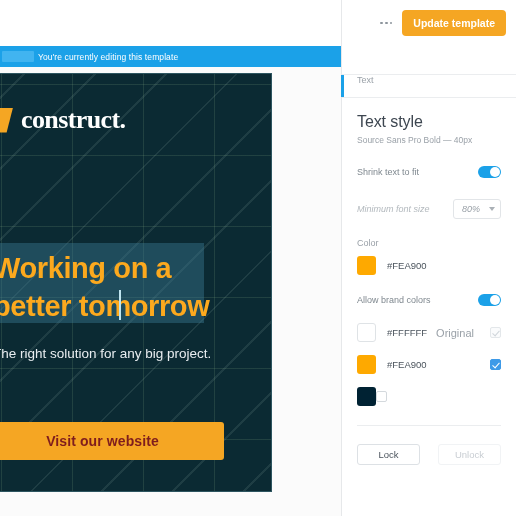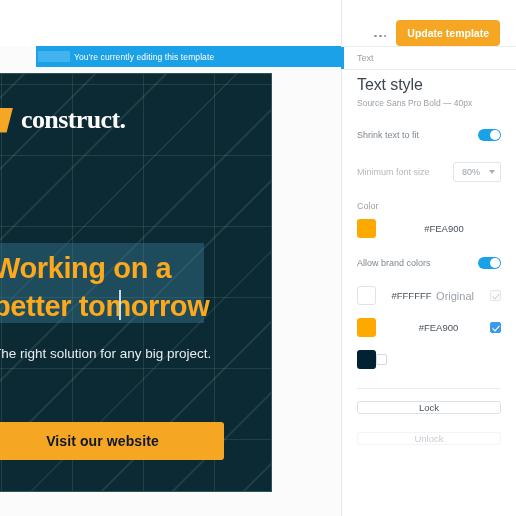--- a/index.html
+++ b/index.html
@@ -31,21 +31,20 @@
     background: #ffffff;
   }
 
   #editing-banner {
     position: absolute;
     left: 0; top: 46px;
     width: 341px; height: 21px;
     background: #1ba1e8;
     display: flex;
     align-items: center;
-    margin-left: 36px;
   }
   #editing-banner .banner-chip {
     width: 32px; height: 11px;
     margin-left: 2px;
     background: #41b4f0;
     border-radius: 1px;
     flex: 0 0 auto;
   }
   #editing-banner .banner-text {
     margin-left: 4px;
@@ -153,44 +152,44 @@
     top: 348px;
     width: 243px;
     height: 38px;
     background: #f5a623;
     border-radius: 3px;
     display: flex;
     align-items: center;
     justify-content: center;
   }
   #cta-button .cta-label {
-    color: #0f172a;
+    color: #7f1d1d;
     font-size: 14px;
     font-weight: bold;
     letter-spacing: 0.1px;
     text-align: center;
   }
 
   
   #side-panel {
     position: absolute;
     left: 341px; top: 0;
     width: 175px; height: 516px;
     background: #ffffff;
     border-left: 1px solid #e6e8ea;
     box-sizing: border-box;
   }
 
   #panel-header {
     position: relative;
     height: 46px;
     display: flex;
-    align-items: flex-end;
+    align-items: center;
     justify-content: flex-end;
-    padding-right: 16px;
+    padding-right: 10px;
     gap: 6px;
   }
   #dots-menu-button {
     width: 20px; height: 20px;
     display: flex;
     align-items: center;
     justify-content: center;
     gap: 2px;
     cursor: pointer;
   }
@@ -212,40 +211,41 @@
     font-family: "Liberation Sans", sans-serif;
     white-space: nowrap;
   }
 
   #breadcrumb-row {
     position: relative;
     height: 22px;
     border-top: 1px solid #ebedef;
     border-bottom: 1px solid #ebedef;
     display: flex;
-    align-items: center;
+    align-items: flex-start;
+    margin-top: 28px;
   }
   #breadcrumb-accent {
     position: absolute;
     left: -1px; top: 0;
     width: 3px; height: 100%;
     background: #1ba1e8;
   }
   #breadcrumb-label {
     margin-left: 15px;
     color: #9aa1a8;
     font-size: 9px;
   }
 
   #panel-body {
     padding: 0 15px;
   }
 
   #text-style-title {
-    margin-top: 6px;
+    margin-top: 15px;
     color: #3d4650;
     font-size: 16px;
     letter-spacing: -0.1px;
   }
   #text-style-subtitle {
     margin-top: 4px;
     color: #9aa1a8;
     font-size: 8.5px;
   }
 
@@ -304,21 +304,20 @@
     color: #9aa1a8;
     font-size: 9px;
     margin-top: 14px;
   }
 
   .swatch-row {
     display: flex;
     align-items: center;
     height: 29px;
     margin-top: 3px;
-    text-align: center;
   }
   .swatch {
     width: 19px; height: 19px;
     border-radius: 3px;
     flex: 0 0 auto;
     box-sizing: border-box;
   }
   .swatch-hex {
     margin-left: 11px;
     color: #4a535c;
@@ -363,22 +362,21 @@
   }
 
   #panel-divider {
     border-top: 1px solid #ebedef;
     margin: 14px 0 0 0;
   }
 
   #lock-row {
     display: flex;
     gap: 18px;
-    margin-top: 12px;
-    flex-direction: column;
+    margin-top: 18px;
   }
   .lock-btn {
     flex: 1 1 0;
     height: 21px;
     border-radius: 3px;
     font-size: 9.5px;
     font-family: "Liberation Sans", sans-serif;
     display: flex;
     align-items: center;
     justify-content: center;
@@ -450,21 +448,21 @@
     <div id="text-style-title">Text style</div>
     <div id="text-style-subtitle">Source Sans Pro Bold — 40px</div>
 
     <div class="panel-row" style="margin-top:12px;">
       <span class="row-label">Shrink text to fit</span>
       <div class="toggle">
         <div class="knob"></div>
       </div>
     </div>
 
-    <div class="panel-row" style="margin-top:7px;">
+    <div class="panel-row" style="margin-top:7px;font-style:italic;">
       <span class="row-label muted">Minimum font size</span>
       <div id="min-font-select">
         <span class="sel-value">80%</span>
         <span class="chev"></span>
       </div>
     </div>
 
     <div class="section-label">Color</div>
 
     <div class="swatch-row">

